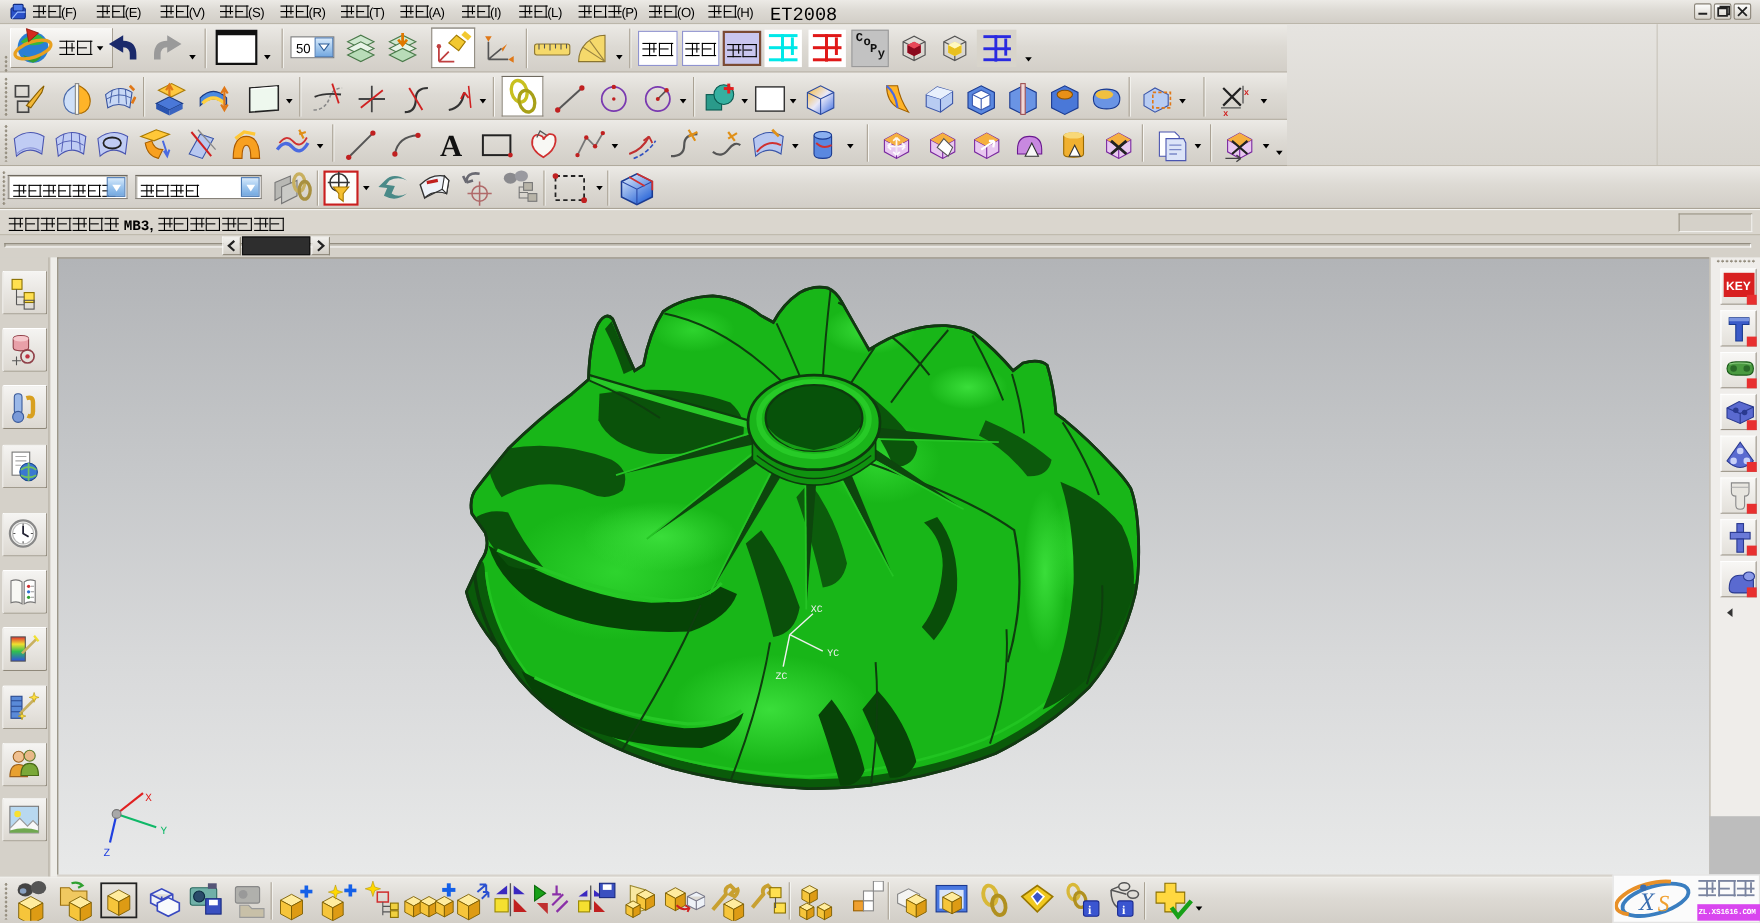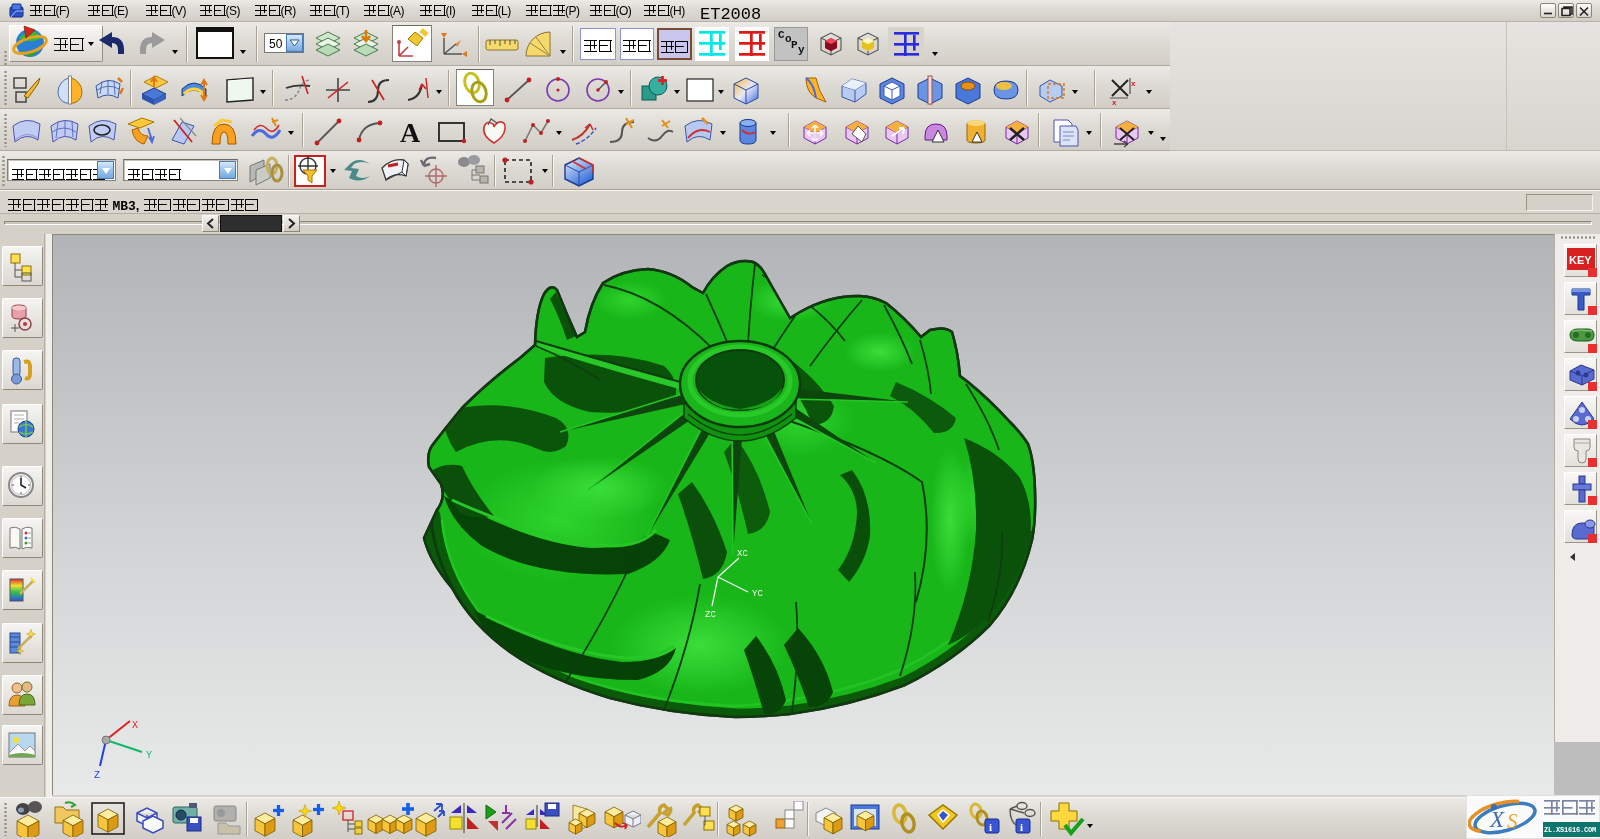--- a/index.html
+++ b/index.html
@@ -950,14 +950,14 @@
       <svg class="abs" style="left:1px;top:1px" width="76" height="42" viewBox="0 0 76 42">
         <g transform="rotate(-16 37 21)">
 <ellipse cx="37" cy="21" rx="31" ry="12.5" fill="none" stroke="#3a7ec0" stroke-width="3.5"></ellipse>
 <path d="M10 27 A31 12.5 0 0 1 55 9" fill="none" stroke="#e89028" stroke-width="3.5"></path>
 </g>
 <circle cx="26" cy="10" r="3" fill="#3a6eb0"></circle>
 <text x="22" y="30" font-size="23" font-style="italic" font-family="Liberation Serif,serif" fill="#3a6eb0">X</text>
 <text x="39" y="31" font-size="21" font-style="italic" font-family="Liberation Serif,serif" fill="#f0a030">S</text>
       </svg>
       <span class="abs" style="left:77px;top:4px"><span class="cj" style="width:16px;height:15px;vertical-align:0px;color:#7a84a0;background-size:100% 1.68px,100% 1.68px,100% 1.68px,1.68px 100%,1.68px 65%;"></span><span style="display:inline-block;width:1.5px"></span><span class="cj" style="width:16px;height:15px;vertical-align:0px;color:#7a84a0;background-size:100% 1.68px,60% 1.68px,100% 1.68px,1.68px 100%,1.68px 100%;background-position:0 0,20% 50%,0 100%,0 0,100% 0;"></span><span style="display:inline-block;width:1.5px"></span><span class="cj" style="width:16px;height:15px;vertical-align:0px;color:#7a84a0;background-size:100% 1.68px,100% 1.68px,100% 1.68px,1.68px 100%,1.68px 65%;"></span></span>
-      <div class="abs" style="left:76px;top:26px;width:57px;height:15px;background:#0f766e;color:#fff;font-size:7px;font-weight:bold;font-family:'Liberation Mono',monospace;padding:4px 0 0 1px;letter-spacing:-0.2px">ZL.XS1616.COM</div>
+      <div class="abs" style="left:76px;top:26px;width:57px;height:15px;background:#d946ef;color:#fff;font-size:7px;font-weight:bold;font-family:'Liberation Mono',monospace;padding:4px 0 0 1px;letter-spacing:-0.2px">ZL.XS1616.COM</div>
     </div>
   </div>
 </body></html>

